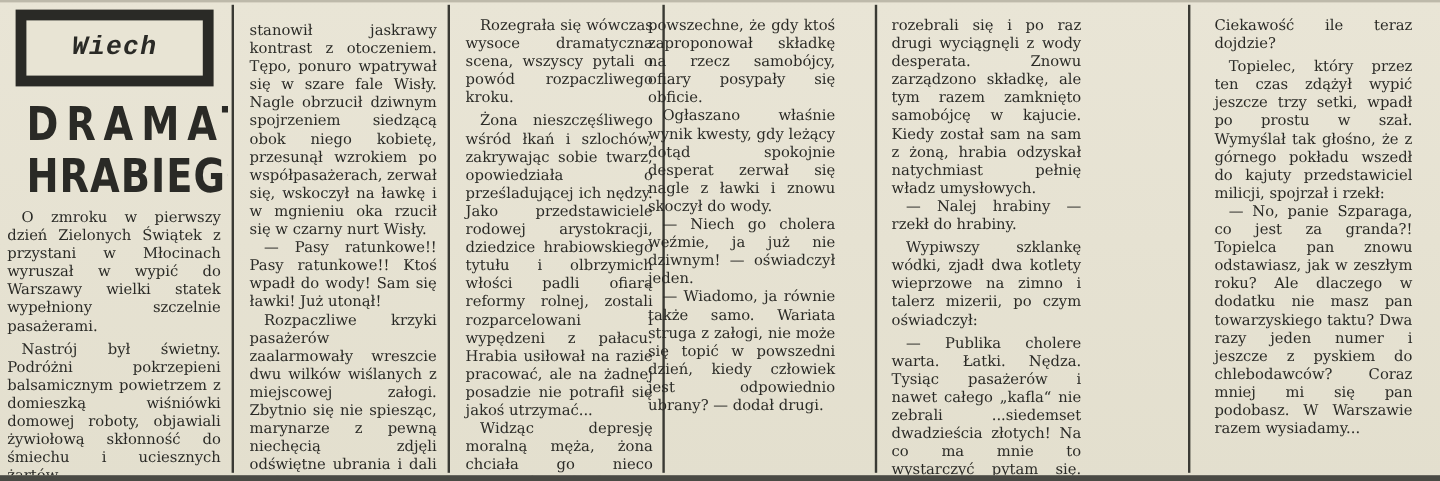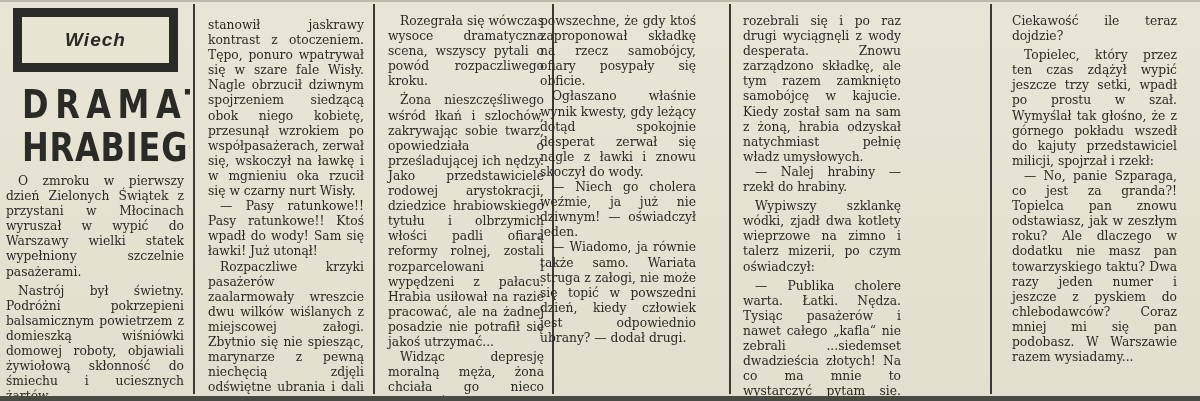--- a/index.html
+++ b/index.html
@@ -27,22 +27,22 @@
   .col p.noindent { text-indent: 0; }
   .col p.gap { margin-top: 4px; }
   .author-box {
     margin: 8px 6px 0 7px;
     border: 9px solid #2a2a26;
     height: 46px;
     display: flex; align-items: center; justify-content: center;
     background: #e8e4d4;
   }
   .author-box span {
-    font-family: Liberation Sans, sans-serif; font-weight: bold; font-style: italic;
-    font-size: 19px; letter-spacing: 1px; color: #2a2a26;
+    font-family: Liberation Mono, monospace; font-weight: bold; font-style: italic;
+    font-size: 22px; letter-spacing: 1px; color: #2a2a26;
   }
   .headline {
     font-family: "DejaVu Sans", sans-serif; font-weight: bold;
     font-size: 39px; line-height: 45px; color:#2a2a26;
     text-align: center; margin-top: 4px;
     transform: scaleX(0.82); transform-origin: center;
     white-space: nowrap;
   }
   .headline.h1 { letter-spacing: 8px; margin-top: 10px; }
   .headline.h2 { letter-spacing: 1px; margin-top: -2px; }

